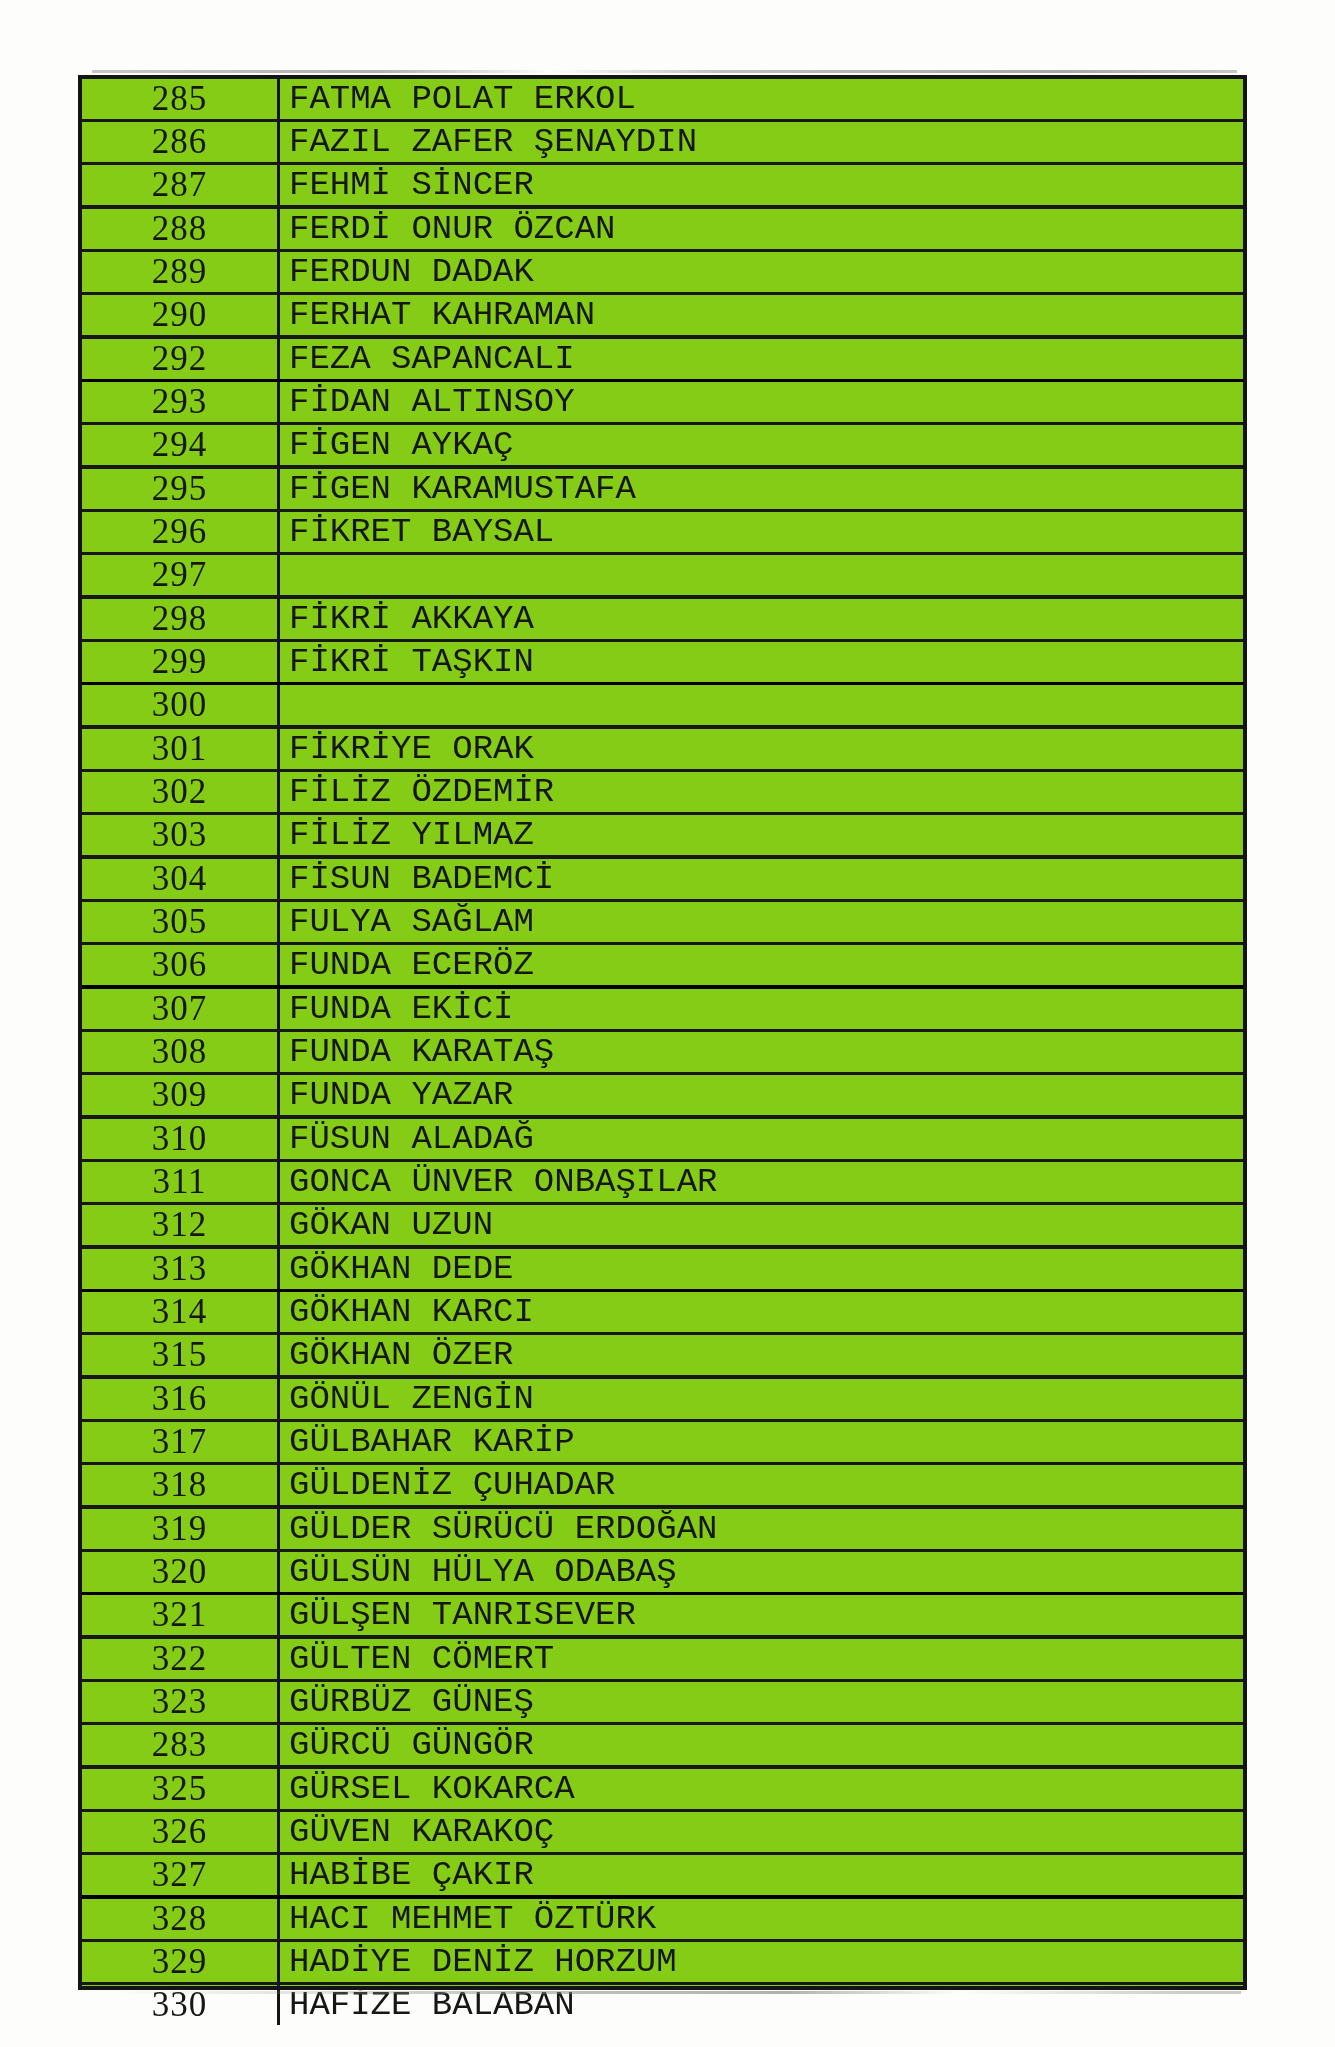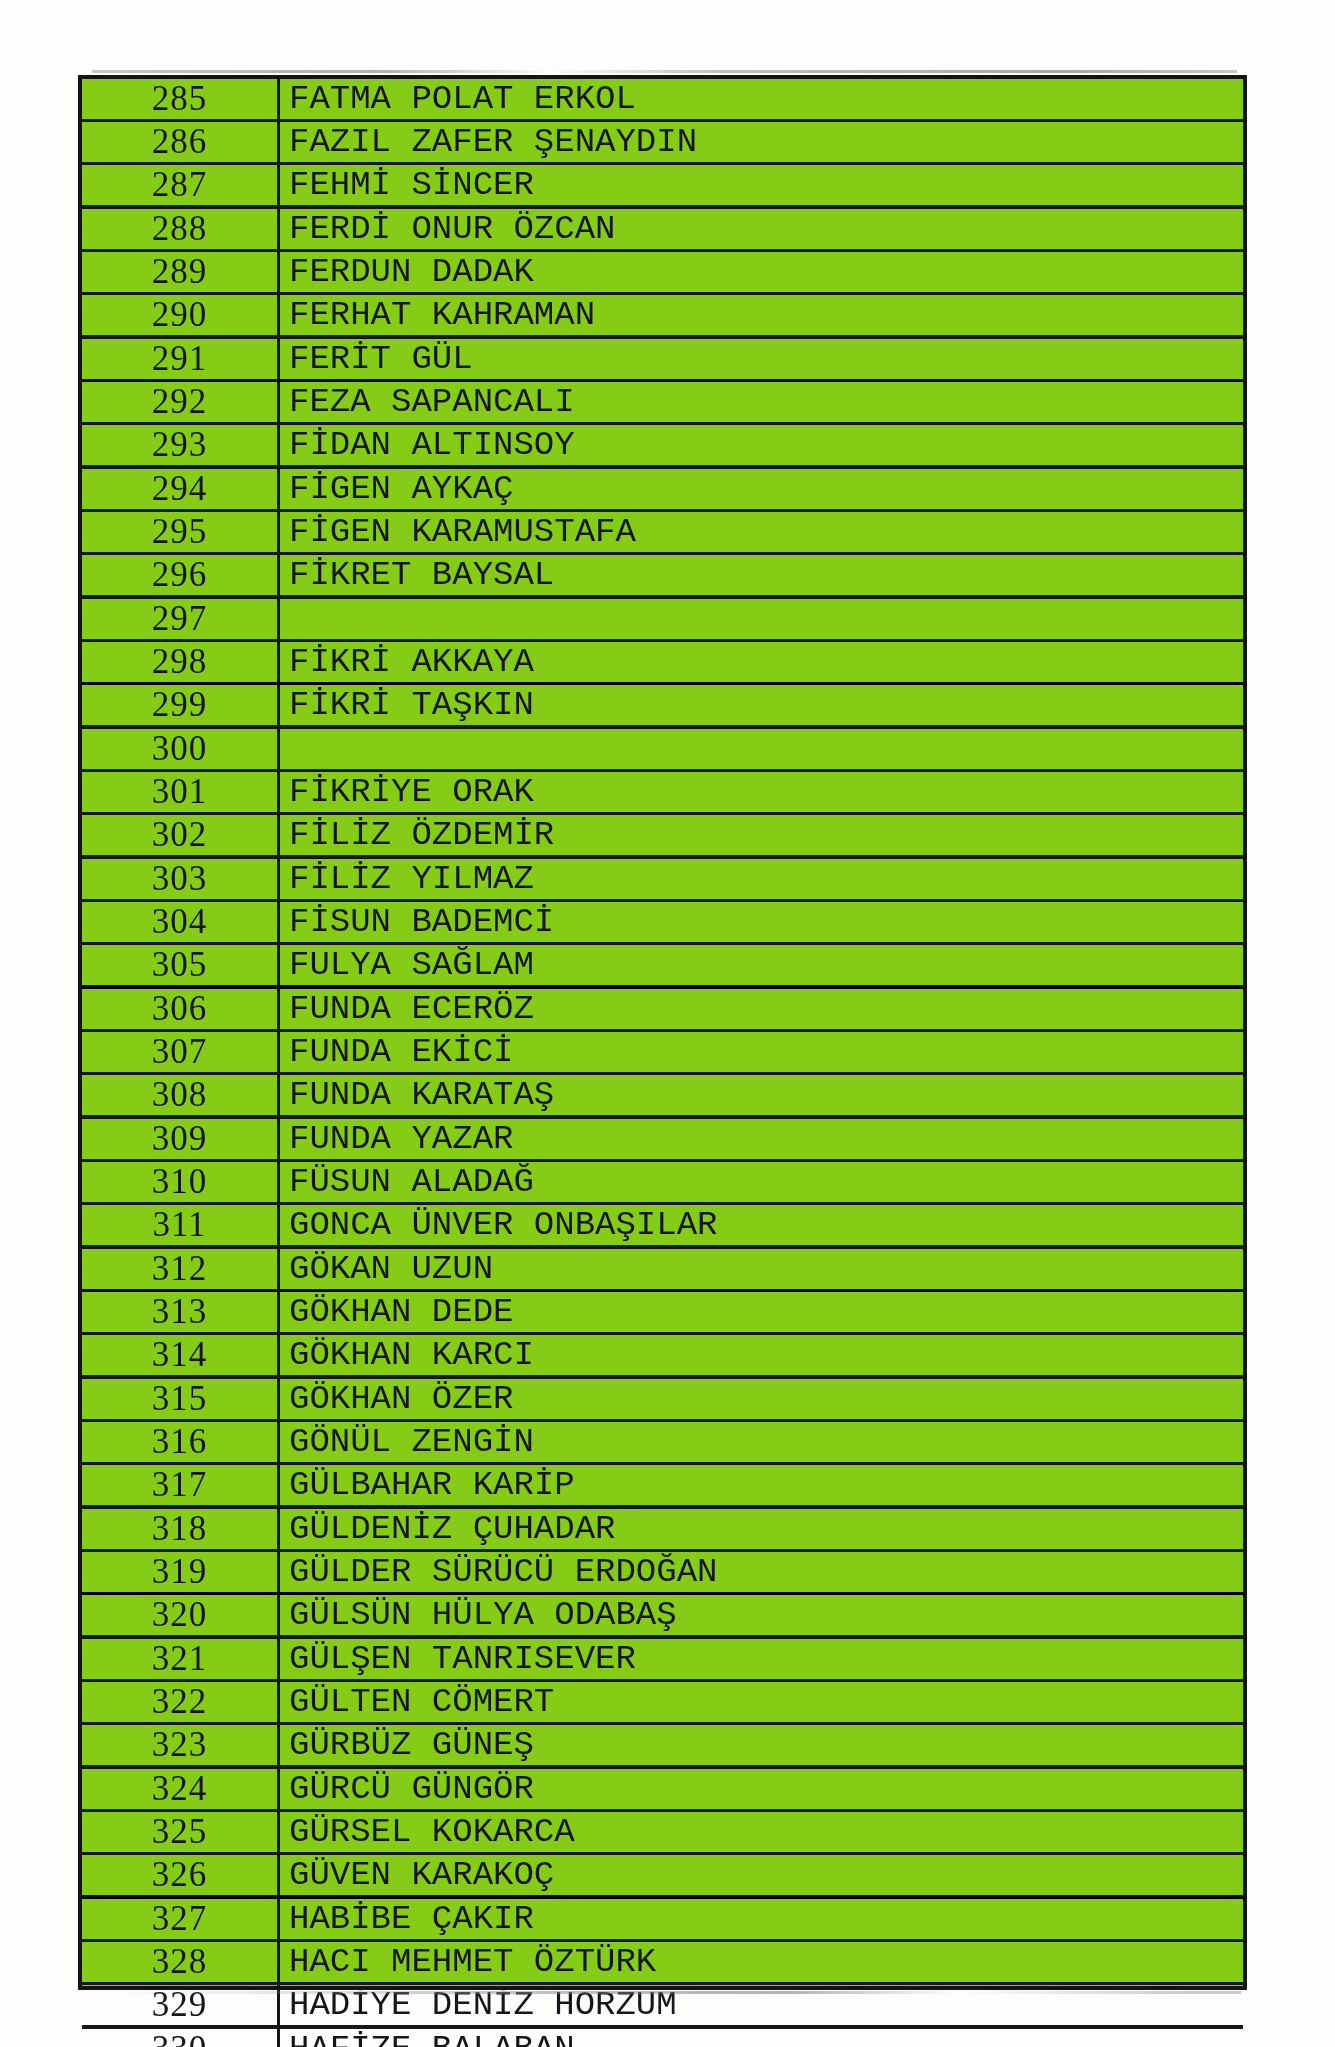--- a/index.html
+++ b/index.html
@@ -109,24 +109,20 @@
   <div class="row">
     <div class="cell-num">289</div>
     <div class="cell-name">FERDUN DADAK</div>
   </div>
 
   <div class="row">
     <div class="cell-num">290</div>
     <div class="cell-name">FERHAT KAHRAMAN</div>
   </div>
 
-  <div class="row">
-    <div class="cell-num">291</div>
-    <div class="cell-name">FERİT GÜL</div>
-  </div>
 
   <div class="row">
     <div class="cell-num">292</div>
     <div class="cell-name">FEZA SAPANCALI</div>
   </div>
 
   <div class="row">
     <div class="cell-num">293</div>
     <div class="cell-name">FİDAN ALTINSOY</div>
   </div>
@@ -273,21 +269,21 @@
     <div class="cell-num">322</div>
     <div class="cell-name">GÜLTEN CÖMERT</div>
   </div>
 
   <div class="row">
     <div class="cell-num">323</div>
     <div class="cell-name">GÜRBÜZ GÜNEŞ</div>
   </div>
 
   <div class="row">
-    <div class="cell-num">324</div>
+    <div class="cell-num">283</div>
     <div class="cell-name">GÜRCÜ GÜNGÖR</div>
   </div>
 
   <div class="row">
     <div class="cell-num">325</div>
     <div class="cell-name">GÜRSEL KOKARCA</div>
   </div>
 
   <div class="row">
     <div class="cell-num">326</div>

